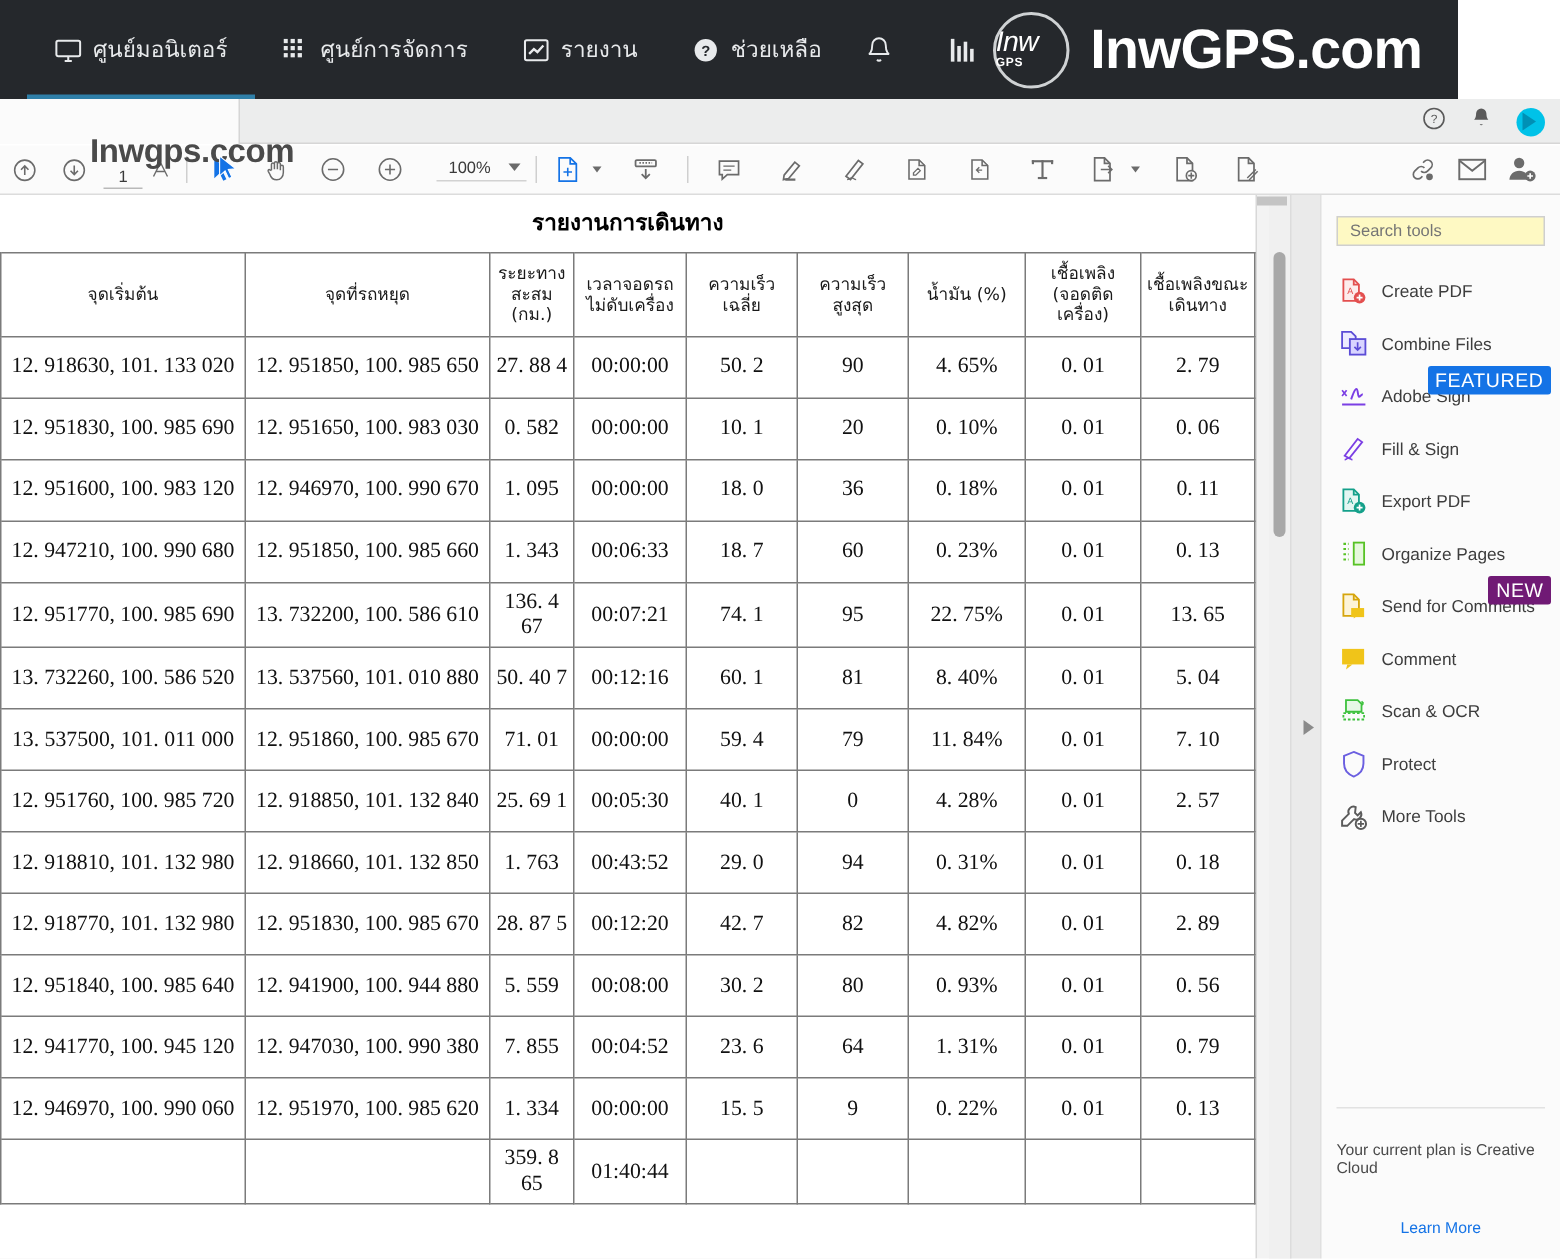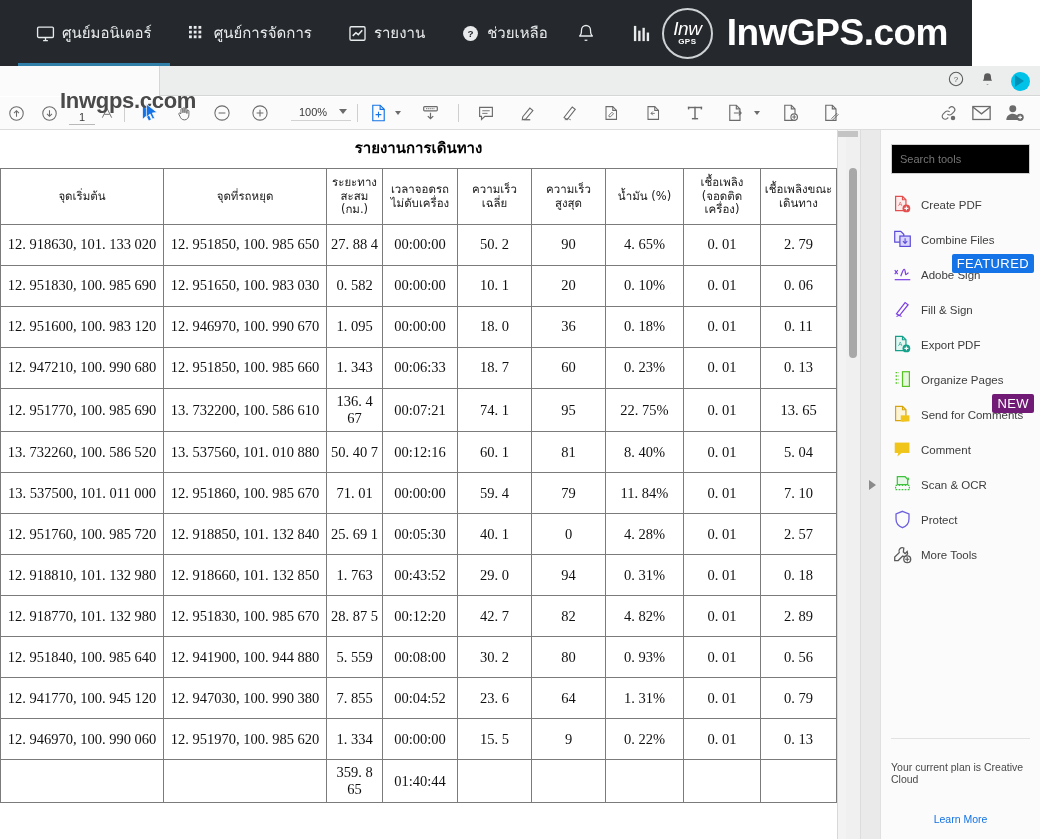--- a/index.html
+++ b/index.html
@@ -31,21 +31,21 @@
   .nav-ic { display: inline-flex; align-items: center; justify-content: center; width: 19px; height: 19px; }
   .nav-ic svg { display: block; }
   .nav-plain { padding: 0 11px; display: flex; align-items: center; cursor: pointer; }
   .brand {
     margin-left: auto; display: flex; align-items: center; gap: 14px;
     padding-right: 24px;
   }
   .brand-circle {
     width: 51px; height: 51px; border-radius: 50%;
     border: 2px solid #cfd2d4;
-    display: flex; flex-direction: column; align-items: center; justify-content: center;
+    display: flex; flex-direction: column; justify-content: center;
     color: #fff; background: #25282c;
   }
   .brand-circle .b1 { font-size: 19px; font-style: italic; line-height: 17px; letter-spacing: -0.5px; }
   .brand-circle .b2 { font-size: 8px; font-weight: bold; letter-spacing: 0.5px; }
   .brand-text { color: #fff; font-size: 37px; font-weight: bold; letter-spacing: -0.5px; }
 
   
   .appbar {
     position: absolute; left: 0; top: 66px;
     width: 1040px; height: 30px;
@@ -175,22 +175,22 @@
   }
 
   
   .tools {
     position: absolute; right: 0; top: 130px;
     width: 160px; height: 709px;
     background: #fbfbfb; border-left: 1px solid #e0e0e0;
     padding: 14px 10px 0 10px;
   }
   .searchbox {
-    width: 100%; height: 30px;
-    border: 1px solid #cfcfcf; background: #000000;
+    width: 100%; height: 20px;
+    border: 1px solid #cfcfcf; background: #fef9c3;
     font-size: 11px; color: #8a8a8a; padding: 0 8px;
     font-family: "Liberation Sans", sans-serif;
   }
   .tool-list { margin-top: 13px; }
   .tool-row {
     display: flex; align-items: center; gap: 9px;
     height: 35px; cursor: pointer; position: relative;
     padding-left: 2px;
   }
   .tool-label { font-size: 11.5px; color: #3d3d3d; }

